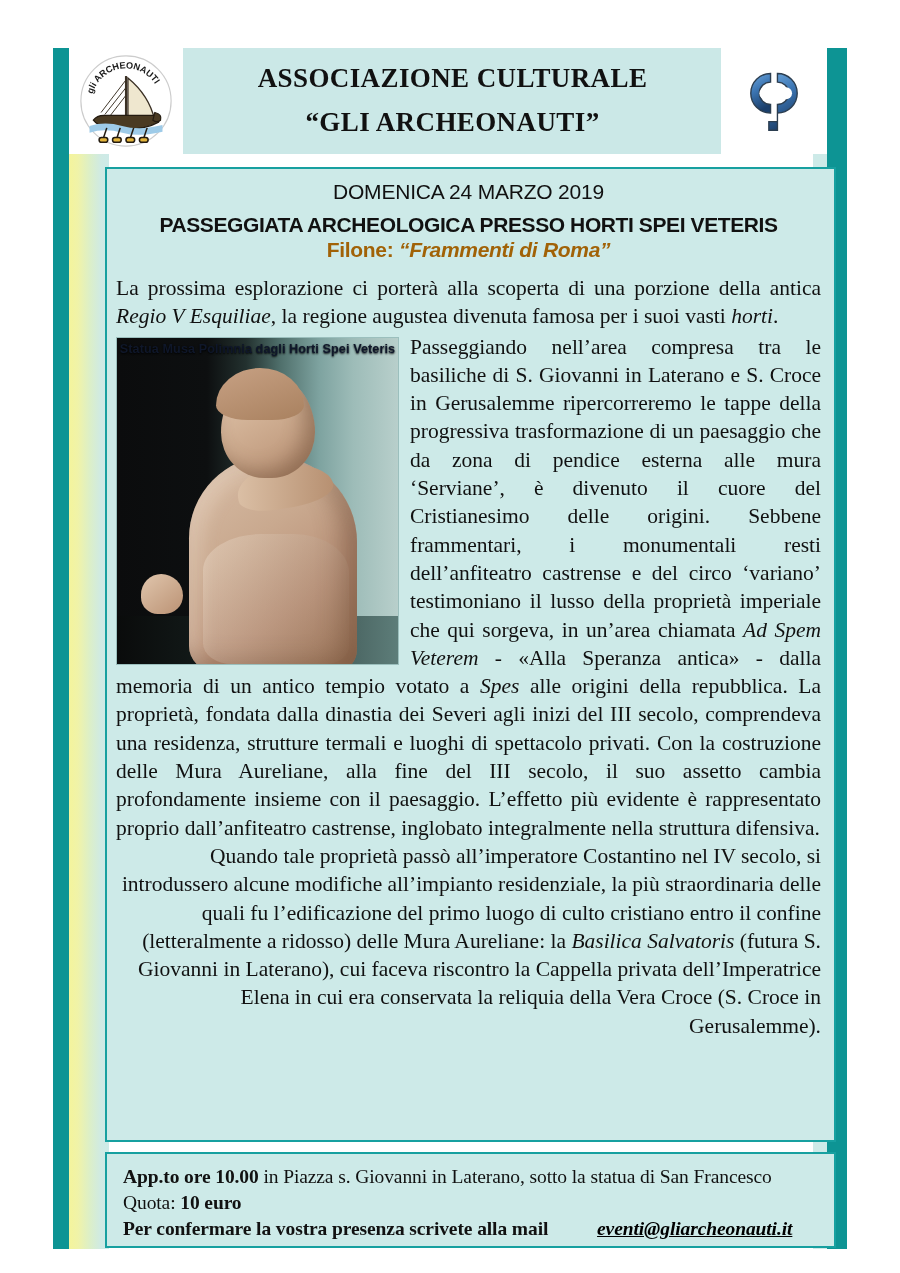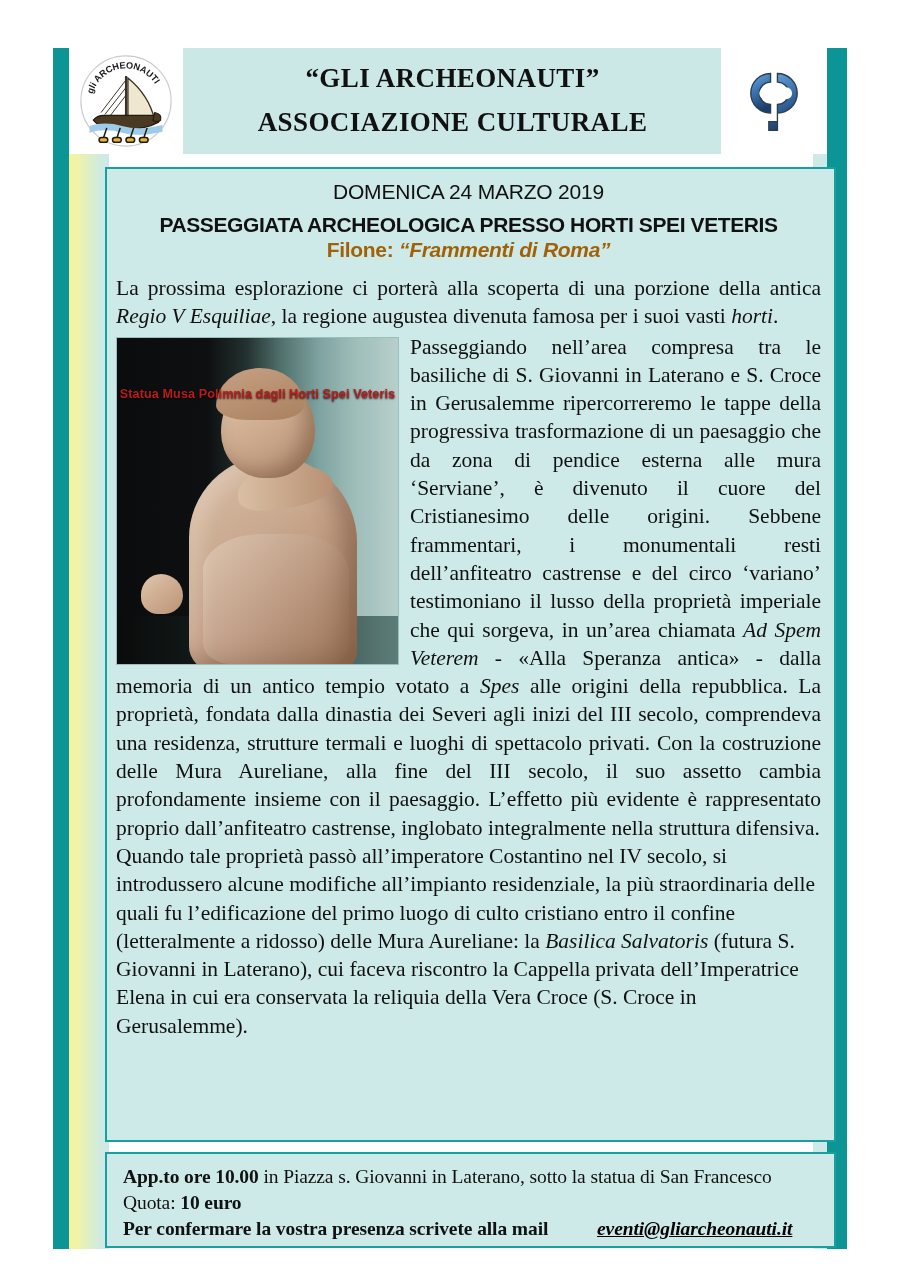--- a/index.html
+++ b/index.html
@@ -158,21 +158,21 @@
     font-size: 21.5px;
     line-height: 28.3px;
     color: #111111;
     text-align: justify;
     margin: 0;
   }
   .p-intro {
     margin-bottom: 2px;
   }
   .p-left {
-    text-align: left;
+    text-align: right;
   }
   .p-flow { margin-top: 0; }
 
   
   .photo {
     float: left;
     width: 283px;
     height: 328px;
     margin: 4px 11px 2px 0;
     position: relative;
@@ -253,25 +253,24 @@
     background: linear-gradient(140deg, #e0c6ad, #bb9274);
     border-radius: 48% 52% 44% 40% / 52% 54% 46% 42%;
   }
   .photo-caption {
     position: absolute;
     left: 0; right: 0; top: 4px;
     text-align: center;
     font-family: "Liberation Sans", "DejaVu Sans", sans-serif;
     font-weight: bold;
     font-size: 12.6px;
-    color: #b91c1c;
+    color: #0f172a;
     letter-spacing: 0.1px;
     text-shadow: 0 1px 2px rgba(0,0,0,.95);
     z-index: 3;
-    margin-top: 45px;
   }
 
   
   .footer-box {
     position: absolute;
     left: 105px;
     top: 1152px;
     width: 731px;
     height: 96px;
     box-sizing: border-box;
@@ -337,22 +336,22 @@
           <rect x="36" y="88" width="9" height="5" rx="2.4"></rect>
         <path d="M58 78 L54 90"></path>
           <rect x="50" y="88" width="9" height="5" rx="2.4"></rect>
         <path d="M72 78 L68 90"></path>
           <rect x="64" y="88" width="9" height="5" rx="2.4"></rect>
       </g>
     </svg>
   </div>
 
   <div class="header-title">
+    <div>ASSOCIAZIONE CULTURALE</div>
     <div>“GLI ARCHEONAUTI”</div>
-    <div>ASSOCIAZIONE CULTURALE</div>
   </div>
 
   <div class="logo-right-plate">
     <svg class="sp-logo" width="86" height="86" viewBox="0 0 100 100" aria-hidden="true">
       <defs>
         <linearGradient id="spg" x1="0" y1="0" x2="0.3" y2="1">
           <stop offset="0%" stop-color="#6fa8dc"></stop>
           <stop offset="45%" stop-color="#3d77b5"></stop>
           <stop offset="100%" stop-color="#1b3f6b"></stop>
         </linearGradient>

